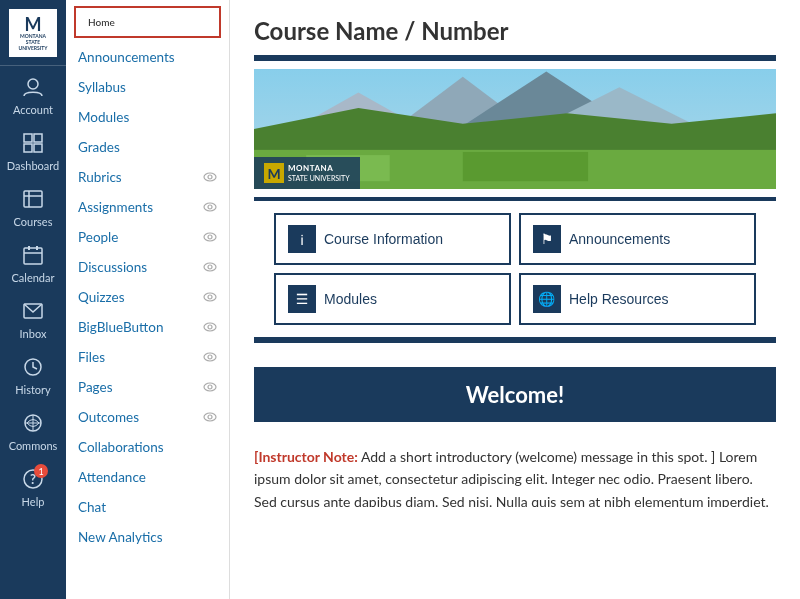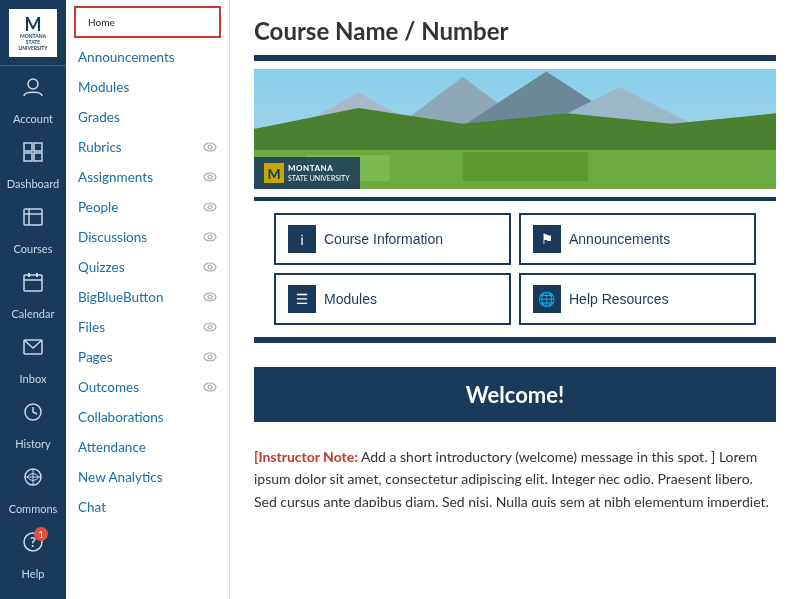--- a/index.html
+++ b/index.html
@@ -52,21 +52,21 @@
     .nav-item {
       width: 66px;
       padding: 8px 4px 6px;
       display: flex;
       flex-direction: column;
       align-items: center;
       color: #c8d8e8;
       font-size: 11px;
       cursor: pointer;
       text-align: center;
-      gap: 12px;
+      gap: 3px;
       justify-content: space-between;
     }
     .nav-item .nav-icon {
       width: 26px;
       height: 26px;
       display: flex;
       align-items: center;
       justify-content: center;
       font-size: 18px;
     }
@@ -342,20 +342,23 @@
 
 <aside class="course-nav">
   <span class="home-item">Home</span>
 
   <div id="course-nav-links">
 
   <div class="nav-link">
         <span>Announcements</span>
       </div>
       <div class="nav-link">
+        <span>Syllabus</span>
+      </div>
+      <div class="nav-link">
         <span>Modules</span>
       </div>
       <div class="nav-link">
         <span>Grades</span>
       </div>
       <div class="nav-link">
         <span>Rubrics</span>
         <span class="eye-icon"><svg width="14" height="10" viewBox="0 0 14 10" fill="none">
             <ellipse cx="7" cy="5" rx="6" ry="4" stroke="#aaa" stroke-width="1.2"></ellipse>
             <circle cx="7" cy="5" r="2" stroke="#aaa" stroke-width="1.2"></circle>
@@ -417,24 +420,24 @@
             <circle cx="7" cy="5" r="2" stroke="#aaa" stroke-width="1.2"></circle>
           </svg></span>
       </div>
       <div class="nav-link">
         <span>Collaborations</span>
       </div>
       <div class="nav-link">
         <span>Attendance</span>
       </div>
       <div class="nav-link">
+        <span>Chat</span>
+      </div>
+      <div class="nav-link">
         <span>New Analytics</span>
-      </div>
-      <div class="nav-link">
-        <span>Chat</span>
       </div>
     </div>
 </aside>
 
 <main class="main-content">
   <h1 class="course-title">Course Name / Number</h1>
   <div class="blue-bar"></div>
 
   <div class="hero-image">
 

